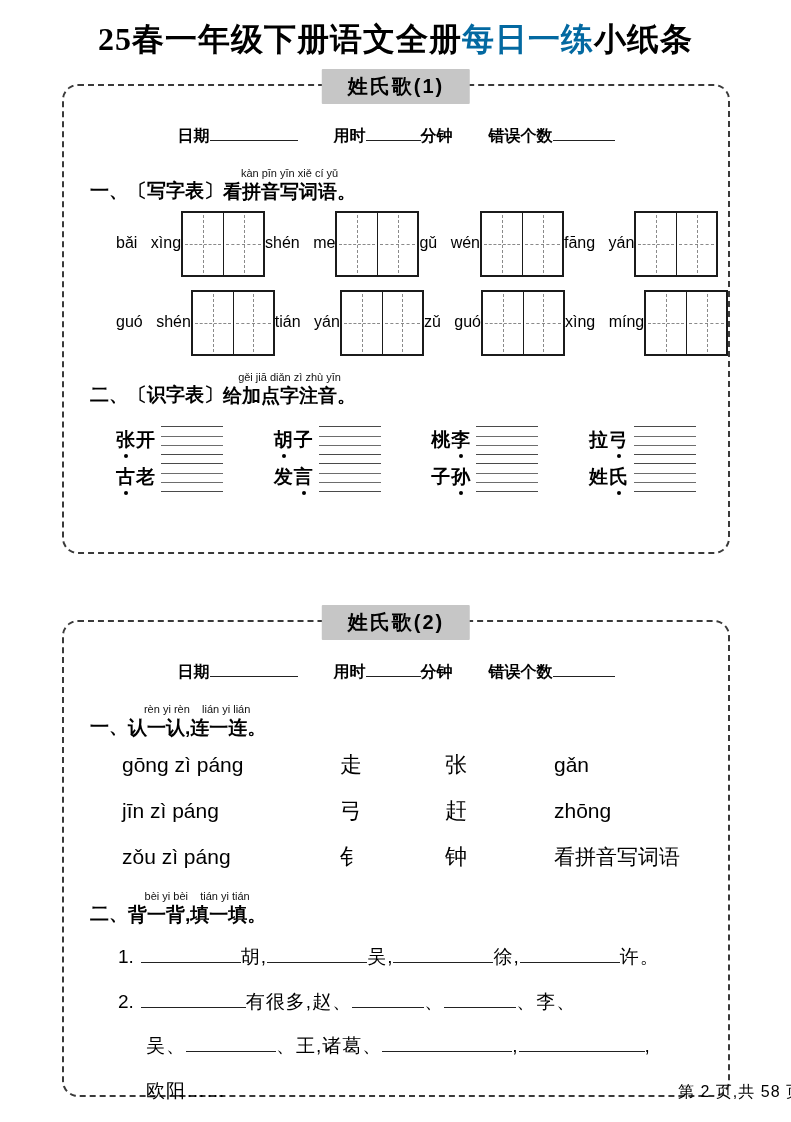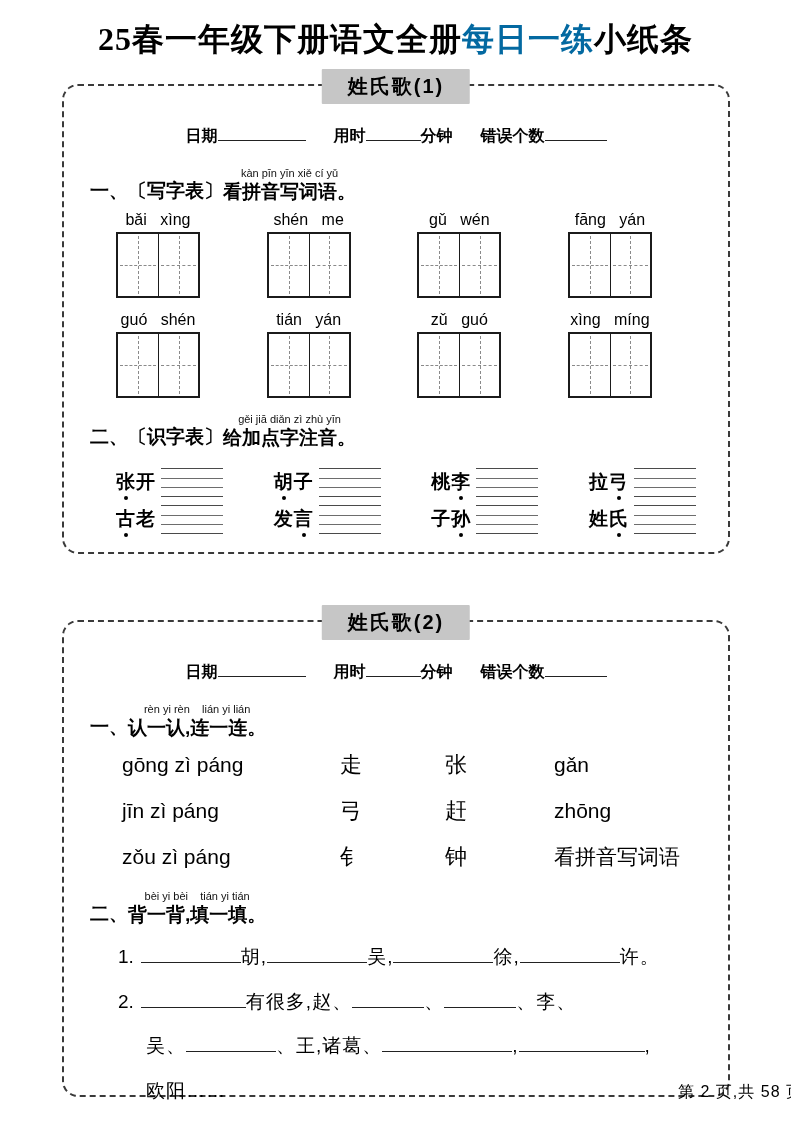--- a/index.html
+++ b/index.html
@@ -9,32 +9,32 @@
   .main-title{padding-top:22px;text-align:center;font-family:"Liberation Serif","DejaVu Serif",serif;
         font-weight:bold;font-size:32px;letter-spacing:1px;line-height:1.1}
   .main-title .red{color:#0369a1}
 
   .panel{position:absolute;left:62px;width:668px;border:2px dashed #3a3a3a;border-radius:16px;background:#fff}
   .panel1{top:84px;height:470px}
   .panel2{top:620px;height:477px}
   .badge{position:absolute;top:-17px;left:50%;transform:translateX(-50%);background:#c6c6c6;
         border-radius:1px;padding:4px 26px;font-size:20px;font-weight:bold;letter-spacing:2px;white-space:nowrap}
 
-  .meta-row{margin-top:40px;display:flex;justify-content:center;align-items:flex-end;gap:0 28px;
+  .meta-row{margin-top:40px;display:flex;justify-content:center;align-items:flex-end;gap:0 36px;
         font-size:16px;font-weight:bold}
   .u-blank{display:inline-block;height:14px;border-bottom:1.5px solid #222;vertical-align:baseline}
 
   .sec-head{display:flex;align-items:flex-end;margin:18px 0 0 26px;font-weight:bold;font-size:19px;line-height:1.15}
   .sec-head .sec-num,.sec-head .sec-tag{padding-bottom:1px}
   .rubyc{display:inline-block;text-align:center}
   .rubyc .py{display:block;font-size:11px;font-weight:normal;color:#111;white-space:pre;margin-bottom:1px}
   .rubyc .tx{display:block;font-size:19px;font-weight:bold}
 
   .word-row{display:flex;justify-content:space-between;padding:0 76px 0 52px;margin-top:9px}
-  .word-item{display:flex;flex-direction:column;align-items:center}
+  .word-item{display:flex;flex-direction:row;align-items:center}
   .wpy{font-size:16px;margin-bottom:3px;word-spacing:9px;white-space:pre}
   .tzg{display:flex;border:2px solid #1b1b1b}
   .tzg-cell{width:40px;height:62px;position:relative;background:#fff}
   .tzg-cell + .tzg-cell{border-left:1.6px solid #1b1b1b}
   .tzg-cell::before{content:"";position:absolute;left:2px;right:2px;top:50%;border-top:1px dashed #8a8a8a}
   .tzg-cell::after{content:"";position:absolute;top:2px;bottom:2px;left:50%;border-left:1px dashed #8a8a8a}
 
   .zy-row{display:flex;justify-content:space-between;padding:0 32px 0 52px;margin-top:19px}
   .zy-item{display:flex;align-items:center}
   .zy-word{font-size:19px;font-weight:bold;letter-spacing:1px;margin-right:5px;line-height:1.3}

